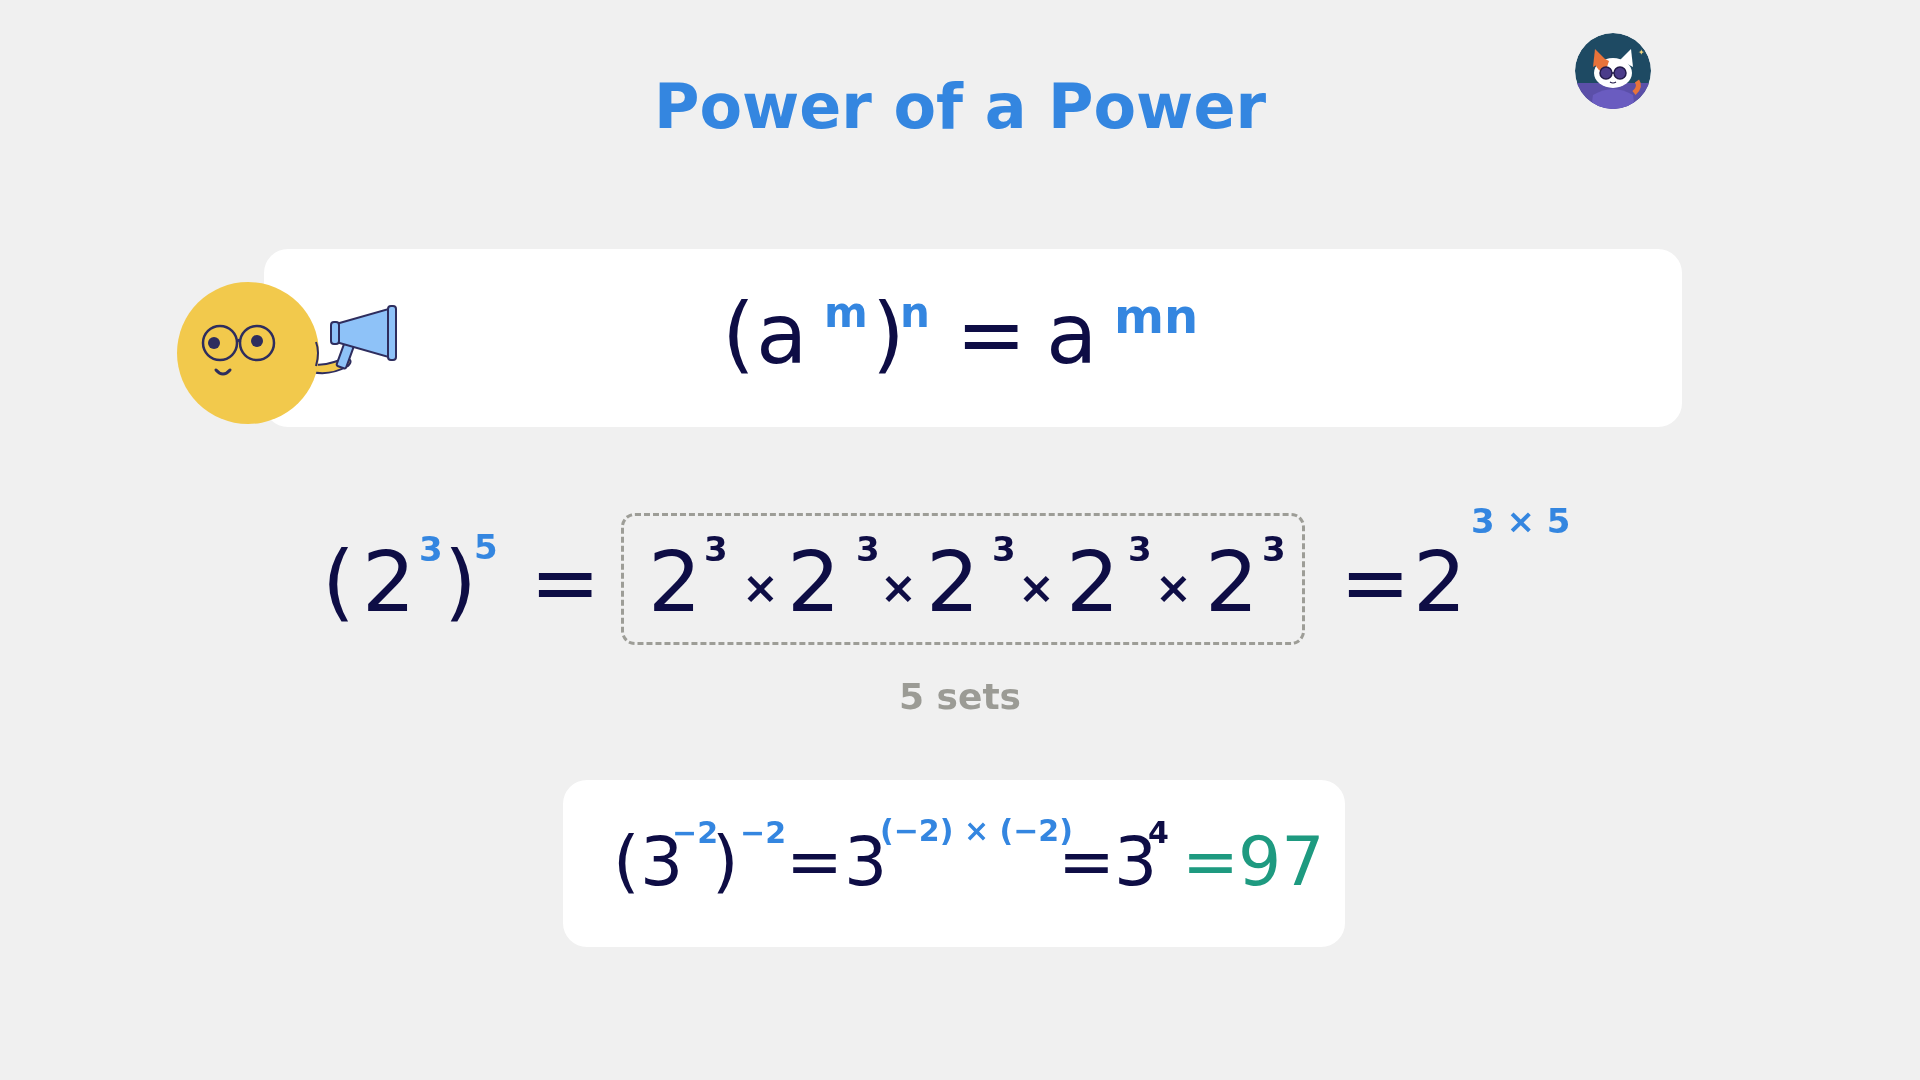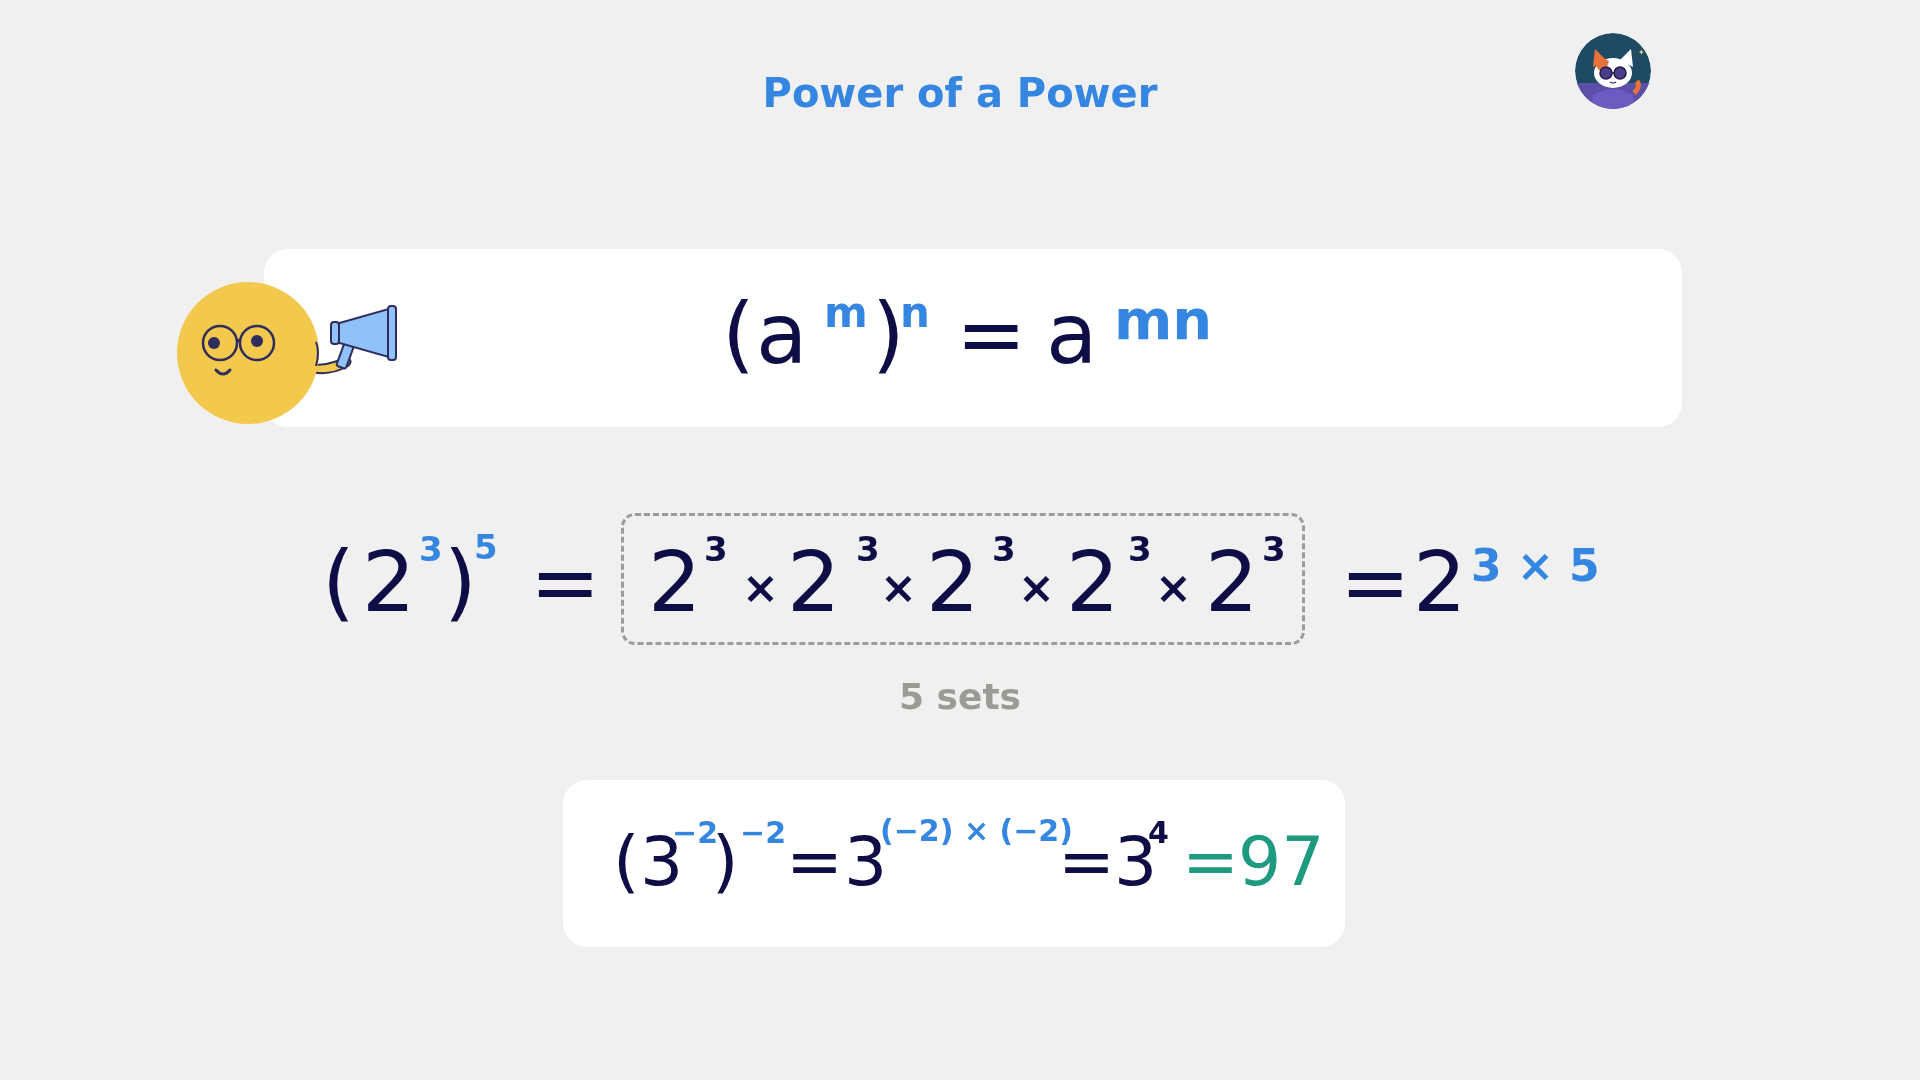--- a/index.html
+++ b/index.html
@@ -3,21 +3,21 @@
 <meta charset="utf-8">
 <style>
   html, body { margin:0; padding:0; }
   body {
     width:1920px; height:1080px; background:#f0f0f0; position:relative; overflow:hidden;
     font-family:"DejaVu Sans", "Liberation Sans", sans-serif; color:#0e0d45;
   }
   .abs { position:absolute; }
   .title {
     left:0; width:1920px; top:70px; text-align:center;
-    font-family:"DejaVu Sans", sans-serif; font-weight:bold; font-size:40px;
+    font-family:"DejaVu Sans", sans-serif; font-weight:bold; font-size:62px;
     color:#3486e0; letter-spacing:0px;
   }
   .brand { left:1575px; top:33px; display:flex; align-items:center; }
   .brand-logo { width:76px; height:76px; }
   .brand-text {
     margin-left:17px; font-family:"DejaVu Sans", sans-serif; font-size:36px;
     color:#222; letter-spacing:0.5px;
   }
   .card { background:#fff; border-radius:24px; }
   .card-rule { left:264px; top:249px; width:1418px; height:178px; }
@@ -95,21 +95,21 @@
   <rect x="218" y="26" width="8" height="54" rx="3" fill="#8ec2f8" stroke="#2e2d5e" stroke-width="2"></rect>
 </svg>
 
 <span class="abs big navy" style="left:722px;top:292px;">(</span>
 <span class="abs big navy" style="left:756px;top:292px;">a</span>
 <span class="abs sup blue" style="left:824px;top:292px;font-size:42px;">m</span>
 <span class="abs big navy" style="left:872px;top:292px;">)</span>
 <span class="abs sup blue" style="left:900px;top:292px;font-size:42px;">n</span>
 <span class="abs big navy" style="left:956px;top:292px;">=</span>
 <span class="abs big navy" style="left:1046px;top:292px;">a</span>
-<span class="abs sup blue" style="left:1114px;top:292px;font-size:56px;">mn</span>
+<span class="abs sup blue" style="left:1114px;top:292px;font-size:48px;">mn</span>
 
 <span class="abs big navy" style="left:322px;top:540px;">(</span>
 <span class="abs big navy" style="left:362px;top:540px;">2</span>
 <span class="abs sup blue" style="left:419px;top:532px;font-size:34px;">3</span>
 <span class="abs big navy" style="left:444px;top:540px;">)</span>
 <span class="abs sup blue" style="left:474px;top:530px;font-size:34px;">5</span>
 <span class="abs big navy" style="left:530px;top:540px;">=</span>
 
 <div class="abs dashbox"></div>
 
@@ -129,21 +129,21 @@
 <span class="abs sup navy" style="left:1128px;top:532px;font-size:34px;">3</span>
 <span class="abs times" style="left:1155px;top:566px;">×</span>
 
 <span class="abs big navy" style="left:1205px;top:540px;">2</span>
 <span class="abs sup navy" style="left:1262px;top:532px;font-size:34px;">3</span>
 
 <div class="abs sets">5 sets</div>
 
 <span class="abs big navy" style="left:1340px;top:540px;">=</span>
 <span class="abs big navy" style="left:1413px;top:540px;">2</span>
-<span class="abs sup blue" style="left:1471px;top:544px;font-size:44px;white-space:pre;">3 × 5</span>
+<span class="abs sup blue" style="left:1471px;top:504px;font-size:34px;white-space:pre;">3 × 5</span>
 
 <div class="abs card card-ex"></div>
 
 <span class="abs navy" style="left:613px;top:828px;font-size:68px;line-height:1;">(</span>
 <span class="abs navy" style="left:640px;top:828px;font-size:68px;line-height:1;">3</span>
 <span class="abs sup blue" style="left:672px;top:818px;font-size:30px;">−2</span>
 <span class="abs navy" style="left:712px;top:828px;font-size:68px;line-height:1;">)</span>
 <span class="abs sup blue" style="left:740px;top:818px;font-size:30px;">−2</span>
 <span class="abs navy" style="left:786px;top:828px;font-size:68px;line-height:1;">=</span>
 <span class="abs navy" style="left:844px;top:828px;font-size:68px;line-height:1;">3</span>

